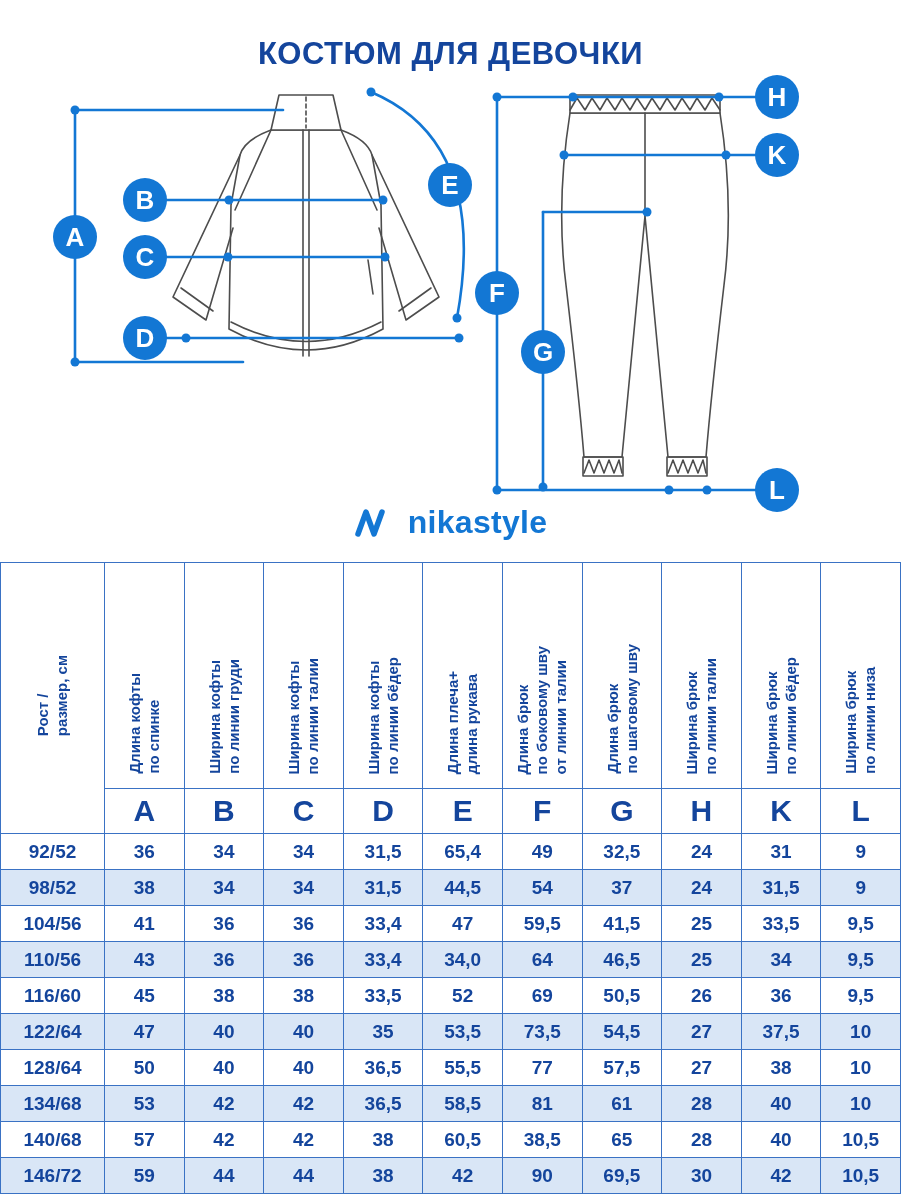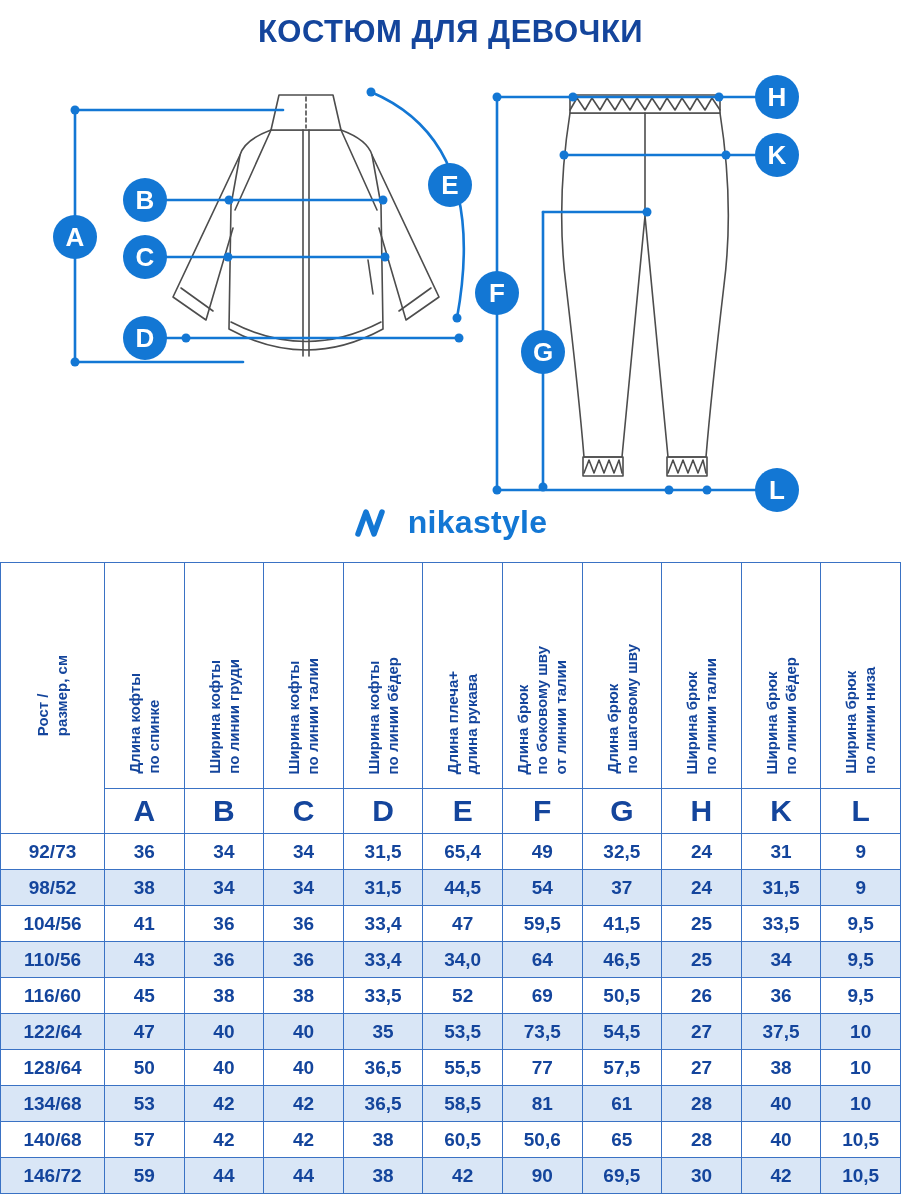--- a/index.html
+++ b/index.html
@@ -5,21 +5,21 @@
   :root{
     --accent:#1377d4;
     --text:#14459c;
     --border:#3a72c4;
     --row-alt:#d9e6f6;
   }
   *{box-sizing:border-box;}
   body{margin:0;background:#ffffff;font-family:"Liberation Sans",sans-serif;}
   .page{position:relative;width:901px;height:1200px;background:#ffffff;overflow:hidden;}
 
-  .page-title{position:absolute;top:14px;left:0;width:100%;text-align:center;
+  .page-title{position:absolute;top:36px;left:0;width:100%;text-align:center;
     font-size:31px;font-weight:700;color:var(--text);letter-spacing:.5px;}
 
   .diagram{position:absolute;top:70px;left:0;}
 
   .garment{stroke:#4d4d4d;stroke-width:1.6;fill:none;stroke-linejoin:round;stroke-linecap:round;}
   .gfill{fill:#ffffff;}
   .dash{stroke-dasharray:4,3;}
   .mline{stroke:var(--accent);stroke-width:2.6;fill:none;stroke-linecap:round;}
   .mdot{fill:var(--accent);stroke:none;}
   .mcircle{fill:var(--accent);stroke:none;}
@@ -188,21 +188,21 @@
           <th class="letter-cell">E</th>
           <th class="letter-cell">F</th>
           <th class="letter-cell">G</th>
           <th class="letter-cell">H</th>
           <th class="letter-cell">K</th>
           <th class="letter-cell">L</th>
         </tr>
     </thead>
     <tbody id="table-body">
         <tr>
-          <td class="size-cell">92/73</td>
+          <td class="size-cell">92/52</td>
           <td>36</td>
           <td>34</td>
           <td>34</td>
           <td>31,5</td>
           <td>65,4</td>
           <td>49</td>
           <td>32,5</td>
           <td>24</td>
           <td>31</td>
           <td>9</td>
@@ -298,21 +298,21 @@
           <td>40</td>
           <td>10</td>
         </tr>
         <tr>
           <td class="size-cell">140/68</td>
           <td>57</td>
           <td>42</td>
           <td>42</td>
           <td>38</td>
           <td>60,5</td>
-          <td>50,6</td>
+          <td>38,5</td>
           <td>65</td>
           <td>28</td>
           <td>40</td>
           <td>10,5</td>
         </tr>
         <tr class="alt">
           <td class="size-cell">146/72</td>
           <td>59</td>
           <td>44</td>
           <td>44</td>

